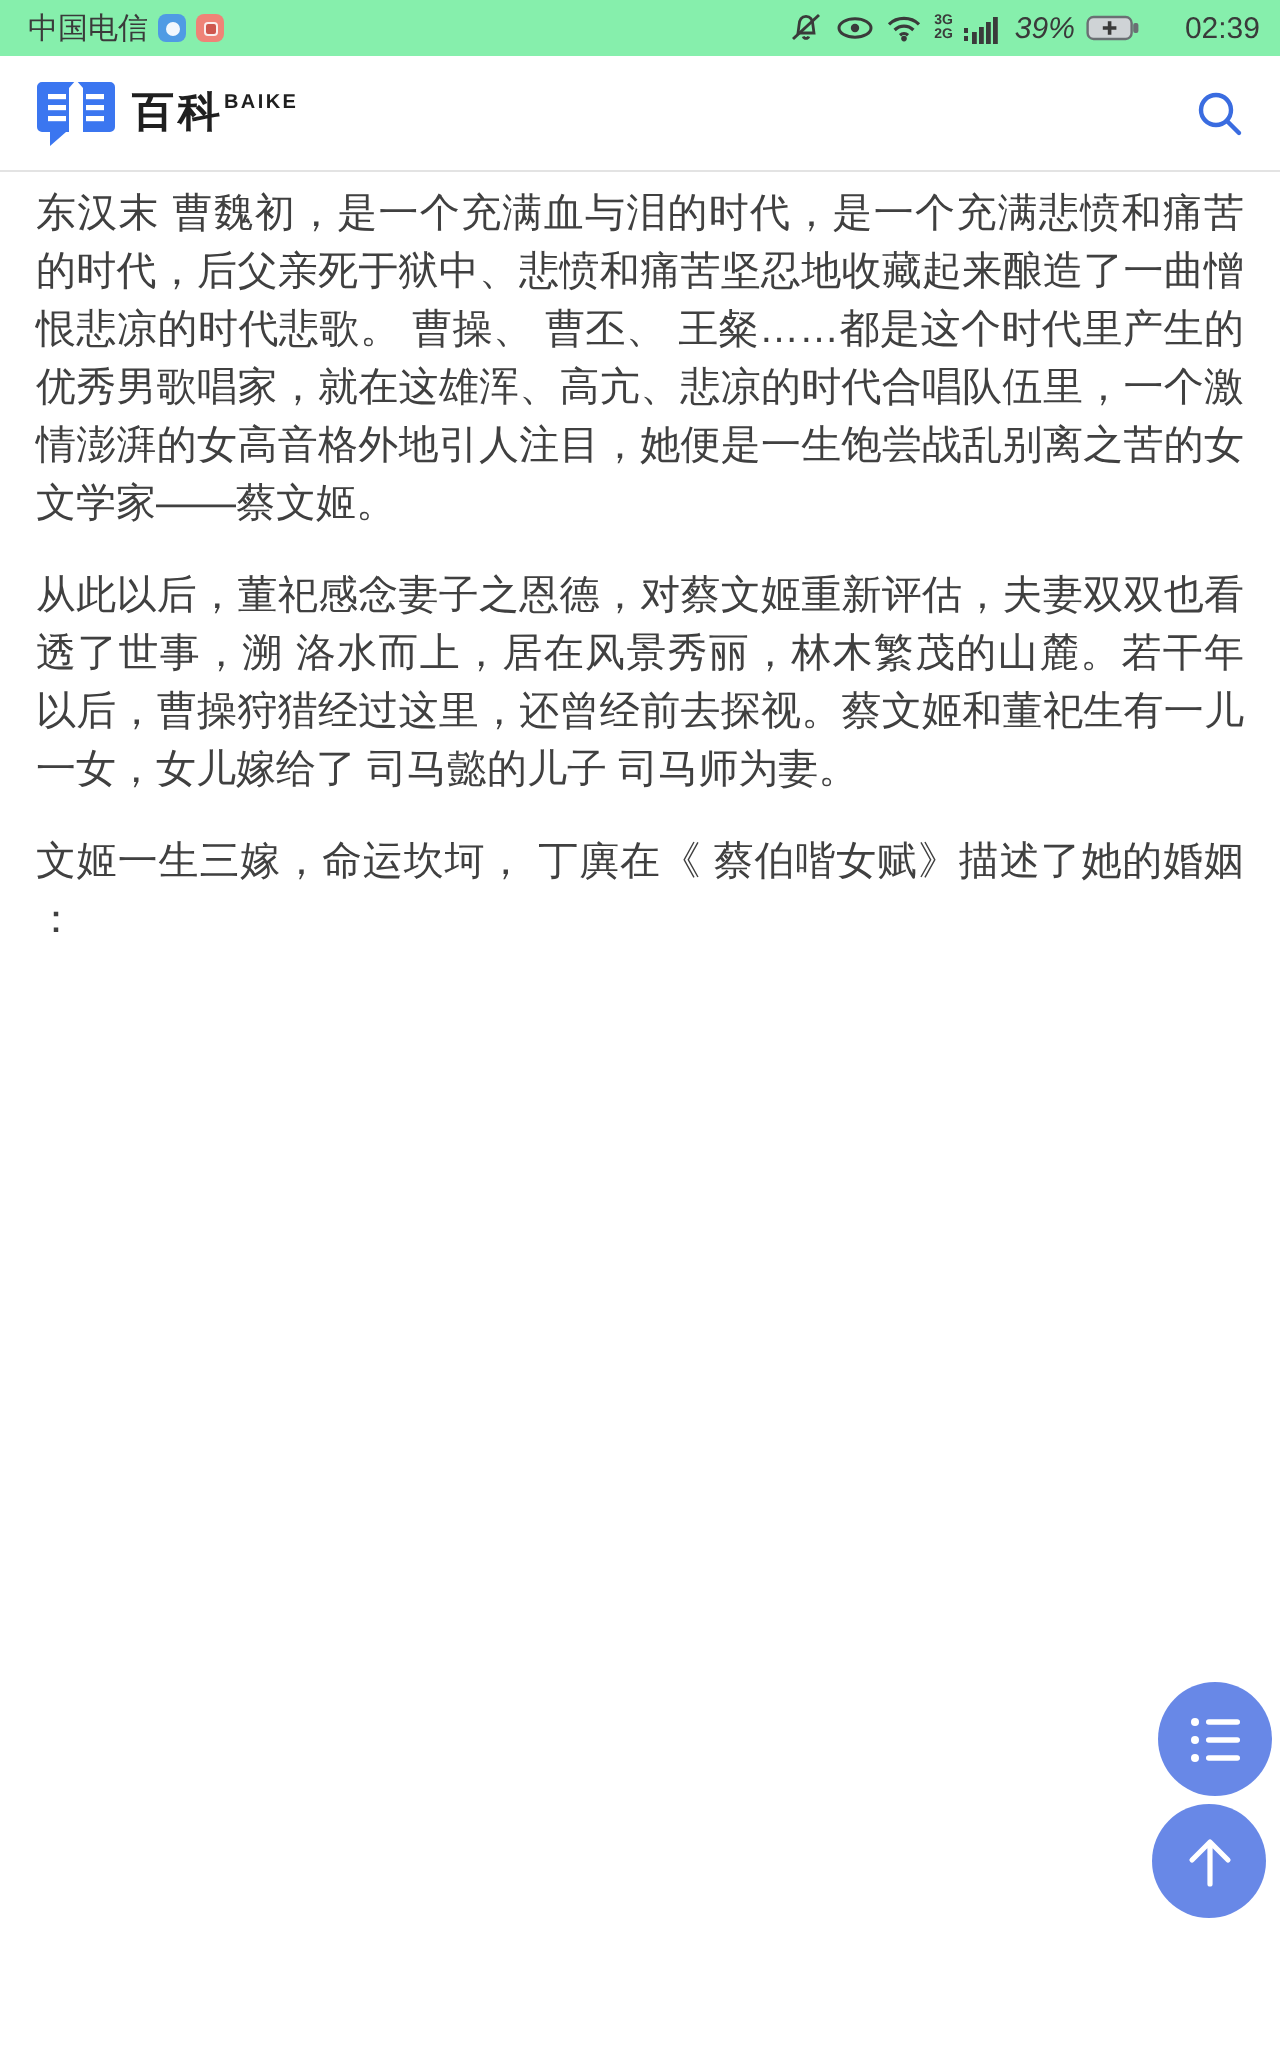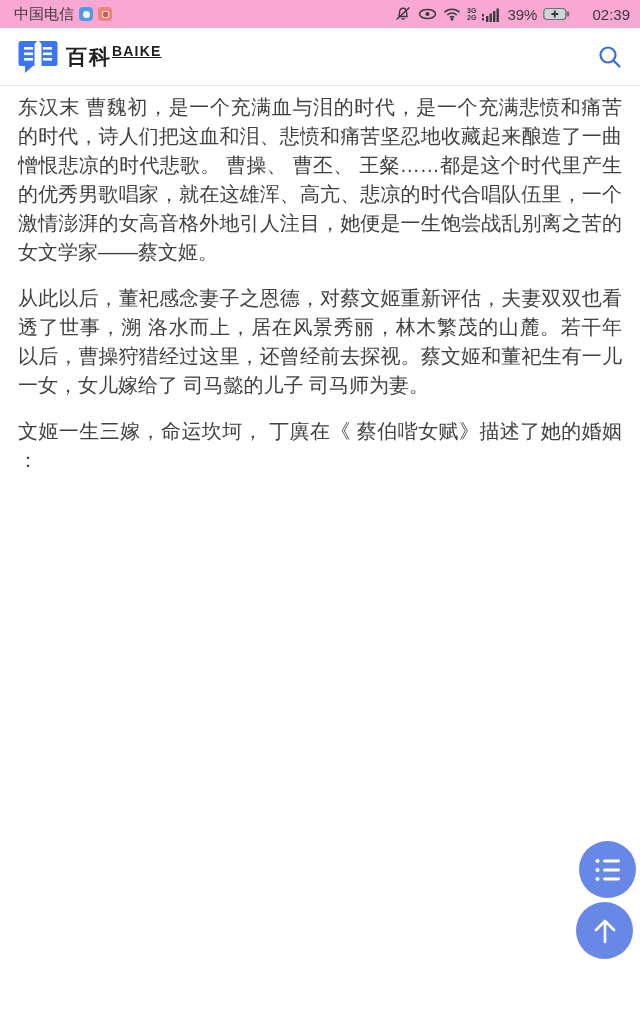--- a/index.html
+++ b/index.html
@@ -3,44 +3,44 @@
 <meta charset="utf-8">
 <style>
   html,body{margin:0;padding:0;}
   body{
     width:640px;height:1024px;position:relative;overflow:hidden;
     background:#ffffff;font-family:"Liberation Sans",sans-serif;
     -webkit-font-smoothing:antialiased;
   }
   
   .status-bar{
-    height:28px;background:#f9a8d4;display:flex;align-items:center;
+    height:28px;background:#86efac;display:flex;align-items:center;
     padding:0 10px 0 14px;font-size:15px;color:#3a3a3a;box-sizing:border-box;text-align:right;
   }
   .sb-left{display:flex;align-items:center;gap:5px;}
   .sb-spacer{flex:1;}
   .sb-right{display:flex;align-items:center;gap:6px;}
   .mini-app{width:14px;height:14px;border-radius:4px;display:inline-flex;align-items:center;justify-content:center;}
   .mini-app.blue{background:#4f9be4;}
   .mini-app.red{background:#ef8377;}
   .mini-app .dot{width:7px;height:7px;border-radius:50%;background:rgba(255,255,255,.92);}
   .mini-app .sq{width:7px;height:7px;border-radius:2px;background:rgba(200,80,70,.85);border:1px solid rgba(255,255,255,.9);box-sizing:border-box;}
   .net-stack{display:flex;flex-direction:column;justify-content:center;font-size:7px;line-height:7px;font-weight:bold;color:#3a3a3a;}
-  .sb-batt-pct{margin-left:1px;}
+  .sb-batt-pct{margin-left:1px;font-style:italic;}
   .sb-time{margin-left:16px;}
   
   .header{
     height:58px;background:#ffffff;border-bottom:1px solid #e3e3e3;
     display:flex;align-items:center;justify-content:space-between;
     padding:0 17px;box-sizing:border-box;
   }
   .logo{display:flex;align-items:center;gap:7px;}
   .logo-txt{display:flex;flex-direction:row;justify-content:center;}
   .logo-cn{font-size:21px;font-weight:bold;color:#1f1f1f;line-height:22px;letter-spacing:2px;}
-  .logo-en{font-size:14px;font-weight:bold;color:#1f1f1f;line-height:11px;letter-spacing:1.2px;text-decoration:underline;}
+  .logo-en{font-size:10px;font-weight:bold;color:#1f1f1f;line-height:11px;letter-spacing:1.2px;}
   
   .article{
     padding:7px 18px 0 18px;font-size:20px;line-height:29px;color:#404040;
     text-align:justify;line-break:anywhere;word-break:break-all;
   }
   .article p{margin:0 0 17px 0;}
   
   .fab{
     position:absolute;width:57px;height:57px;border-radius:50%;
     background:rgba(77,115,227,0.85);display:flex;align-items:center;justify-content:center;
@@ -118,21 +118,21 @@
       <span class="logo-en">BAIKE</span>
     </span>
   </div>
   <svg width="26" height="26" viewBox="0 0 26 26">
     <circle cx="11" cy="11" r="7.5" fill="none" stroke="#3a6ce0" stroke-width="2.2"></circle>
     <line x1="16.5" y1="16.5" x2="22.5" y2="22.5" stroke="#3a6ce0" stroke-width="2.2" stroke-linecap="round"></line>
   </svg>
 </div>
 
 <div class="article">
-  <p>东汉末 曹魏初，是一个充满血与泪的时代，是一个充满悲愤和痛苦的时代，诗人们把这血和泪、悲愤和痛苦坚忍地收藏起来酿造了一曲憎恨悲凉的时代悲歌。 曹操、 曹丕、 王粲……都是这个时代里产生的优秀男歌唱家，就在这雄浑、高亢、悲凉的时代合唱队伍里，一个激情澎湃的女高音格外地引人注目，她便是一生饱尝战乱别离之苦的女文学家——蔡文姬。</p>
+  <p>东汉末 曹魏初，是一个充满血与泪的时代，是一个充满悲愤和痛苦的时代，后父亲死于狱中、悲愤和痛苦坚忍地收藏起来酿造了一曲憎恨悲凉的时代悲歌。 曹操、 曹丕、 王粲……都是这个时代里产生的优秀男歌唱家，就在这雄浑、高亢、悲凉的时代合唱队伍里，一个激情澎湃的女高音格外地引人注目，她便是一生饱尝战乱别离之苦的女文学家——蔡文姬。</p>
   <p>从此以后，董祀感念妻子之恩德，对蔡文姬重新评估，夫妻双双也看透了世事，溯 洛水而上，居在风景秀丽，林木繁茂的山麓。若干年以后，曹操狩猎经过这里，还曾经前去探视。蔡文姬和董祀生有一儿一女，女儿嫁给了 司马懿的儿子 司马师为妻。</p>
   <p>文姬一生三嫁，命运坎坷， 丁廙在《 蔡伯喈女赋》描述了她的婚姻：</p>
 
 </div>
 
 <div class="fab fab-toc">
   <svg width="28" height="26" viewBox="0 0 28 26">
     <circle cx="3.5" cy="4" r="2" fill="#fff"></circle>
     <circle cx="3.5" cy="13" r="2" fill="#fff"></circle>
     <circle cx="3.5" cy="22" r="2" fill="#fff"></circle>

